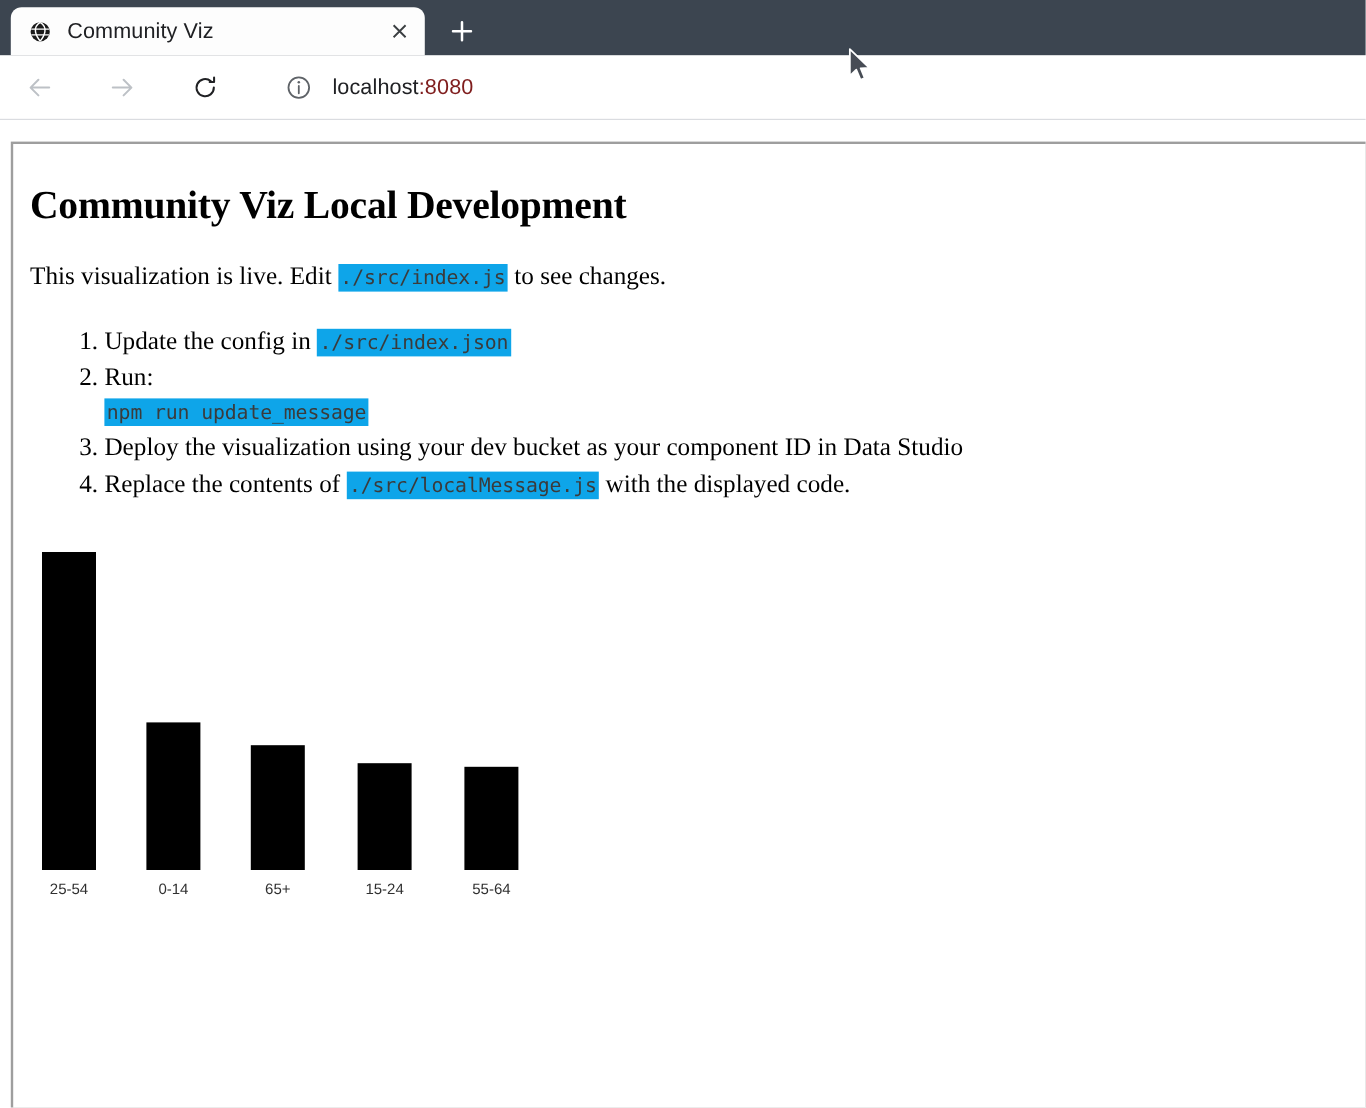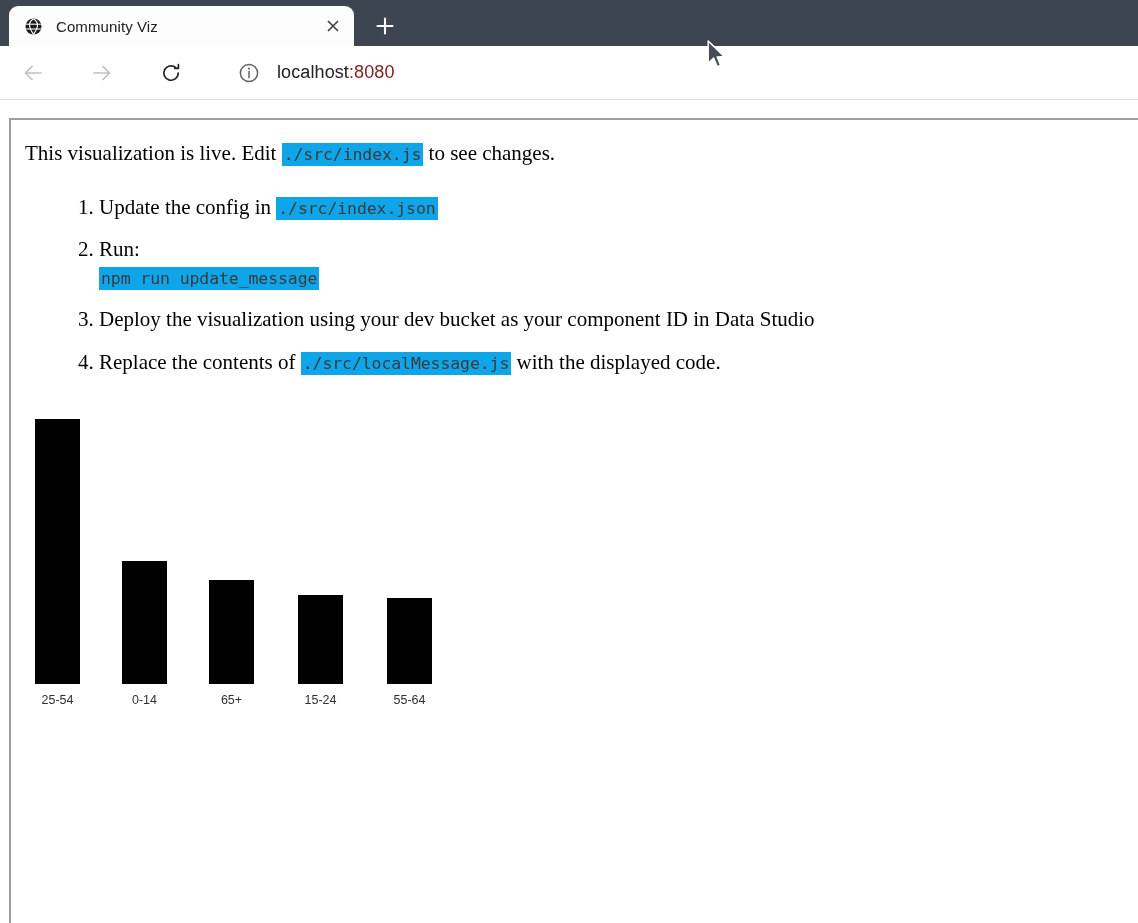--- a/index.html
+++ b/index.html
@@ -39,21 +39,21 @@
     position: relative;
   }
   .tab-favicon {
     width: 17px; height: 17px;
     flex: 0 0 17px;
     margin-right: 14px;
     display: block;
   }
   .tab-title {
     flex: 1 1 auto;
-    font-size: 15px;
+    font-size: 18px;
     color: #202124;
     white-space: nowrap;
     overflow: hidden;
     text-overflow: ellipsis;
     letter-spacing: .1px;
   }
   .tab-close {
     width: 26px; height: 26px;
     flex: 0 0 26px;
     display: flex; align-items: center; justify-content: center;
@@ -143,21 +143,21 @@
     font-size: 21px;
     margin: 0 0 26px 0;
     line-height: 1.32;
   }
   ol.doc-list {
     font-size: 21px;
     margin: 0 0 26px 0;
     padding-left: 58px;
     line-height: 1.27;
   }
-  ol.doc-list li { margin: 16px; padding: 0; }
+  ol.doc-list li { margin: 4px; padding: 0; }
   code.inline {
     font-family: "DejaVu Sans Mono", monospace;
     font-size: 16.5px;
     background: #0ea5e9;
     color: #3b3b3b;
     padding: 2px 2px;
     white-space: pre;
     letter-spacing: -.1px;
   }
   .code-block-line {
@@ -258,20 +258,21 @@
       </span>
       <span class="url-text">localhost</span>
         <span class="url-text url-port">:8080</span>
     </div>
   </div>
 
   <div class="viewport">
     <div class="page-frame">
       <div class="doc">
 
+        <h1 class="doc-title">Community Viz Local Development</h1>
 
         <p class="doc-para"><span>This visualization is live. Edit </span><code class="inline">./src/index.js</code><span> to see changes.</span></p>
 
 
         <ol class="doc-list">
           <li><span>Update the config in </span><code class="inline">./src/index.json</code><span></span></li>
           <li><span>Run:</span><div class="code-block-line"><code class="inline">npm run update_message</code></div></li>
           <li><span>Deploy the visualization using your dev bucket as your component ID in Data Studio</span></li>
           <li><span>Replace the contents of </span><code class="inline">./src/localMessage.js</code><span> with the displayed code.</span></li>
         </ol>

